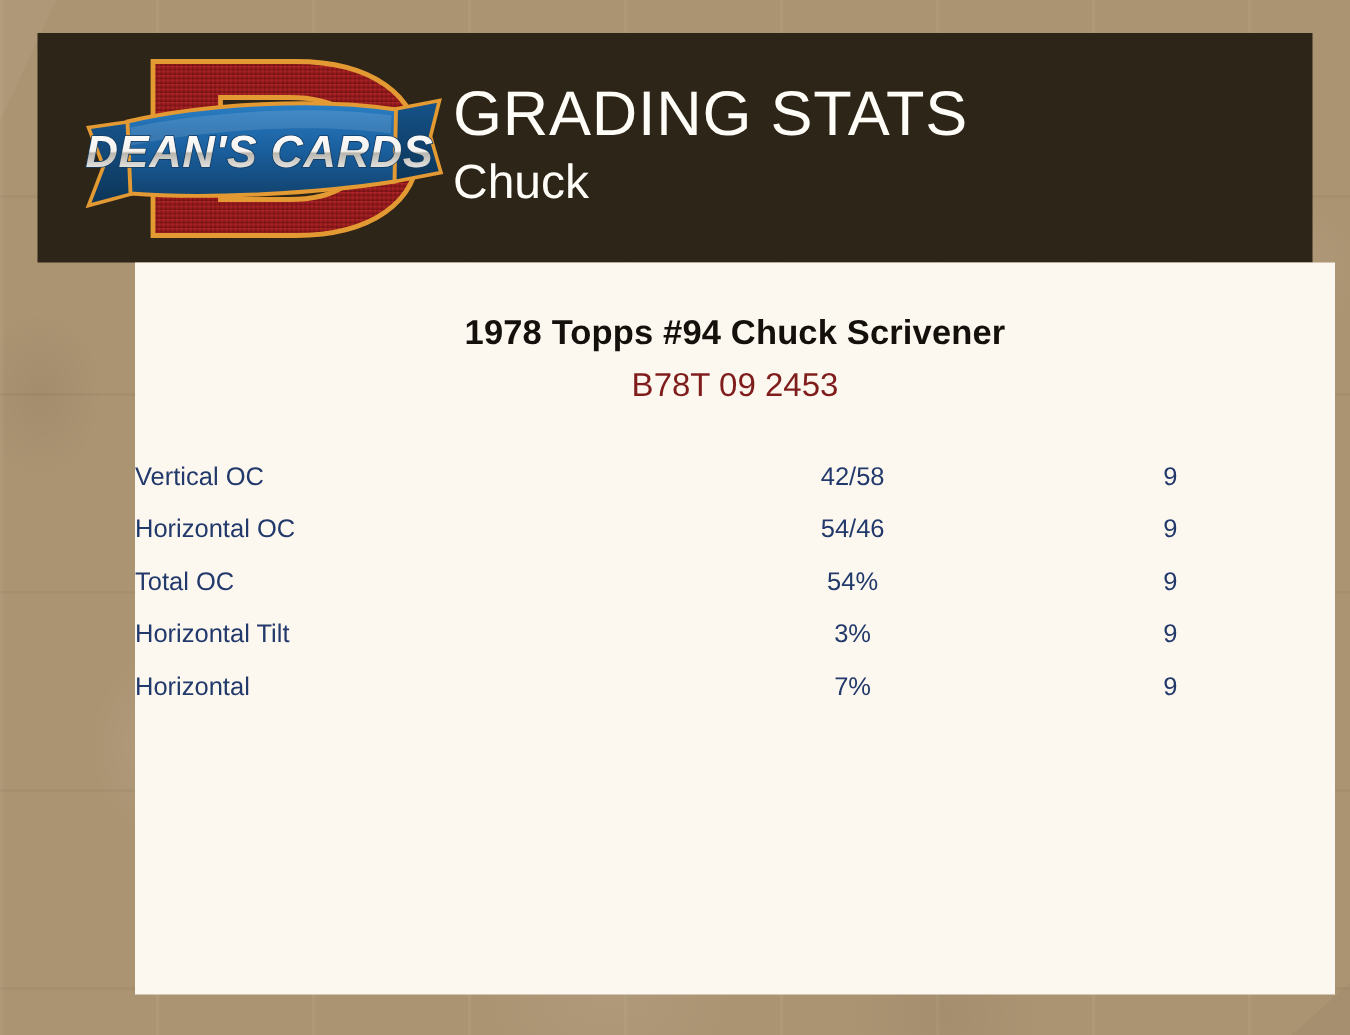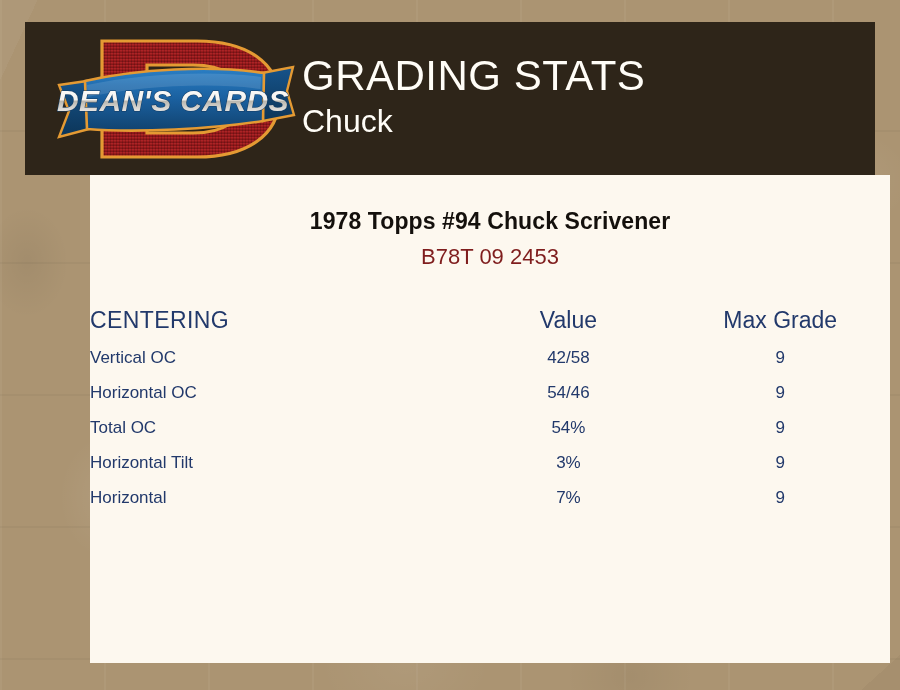--- a/index.html
+++ b/index.html
@@ -230,25 +230,20 @@
 </div>
 
 <div id="content-panel">
 
   <div id="card-title">1978 Topps #94 Chuck Scrivener</div>
 
   <div id="card-serial">B78T 09 2453</div>
 
   <table id="stats-table">
     <tbody id="stats-body">
-        <tr class="header-row">
-          <th class="col-label">CENTERING</th>
-          <th class="col-value">Value</th>
-          <th class="col-max">Max Grade</th>
-        </tr>
         <tr class="data-row">
           <td class="col-label">Vertical OC</td>
           <td class="col-value">42/58</td>
           <td class="col-max">9</td>
         </tr>
         <tr class="data-row">
           <td class="col-label">Horizontal OC</td>
           <td class="col-value">54/46</td>
           <td class="col-max">9</td>
         </tr>

